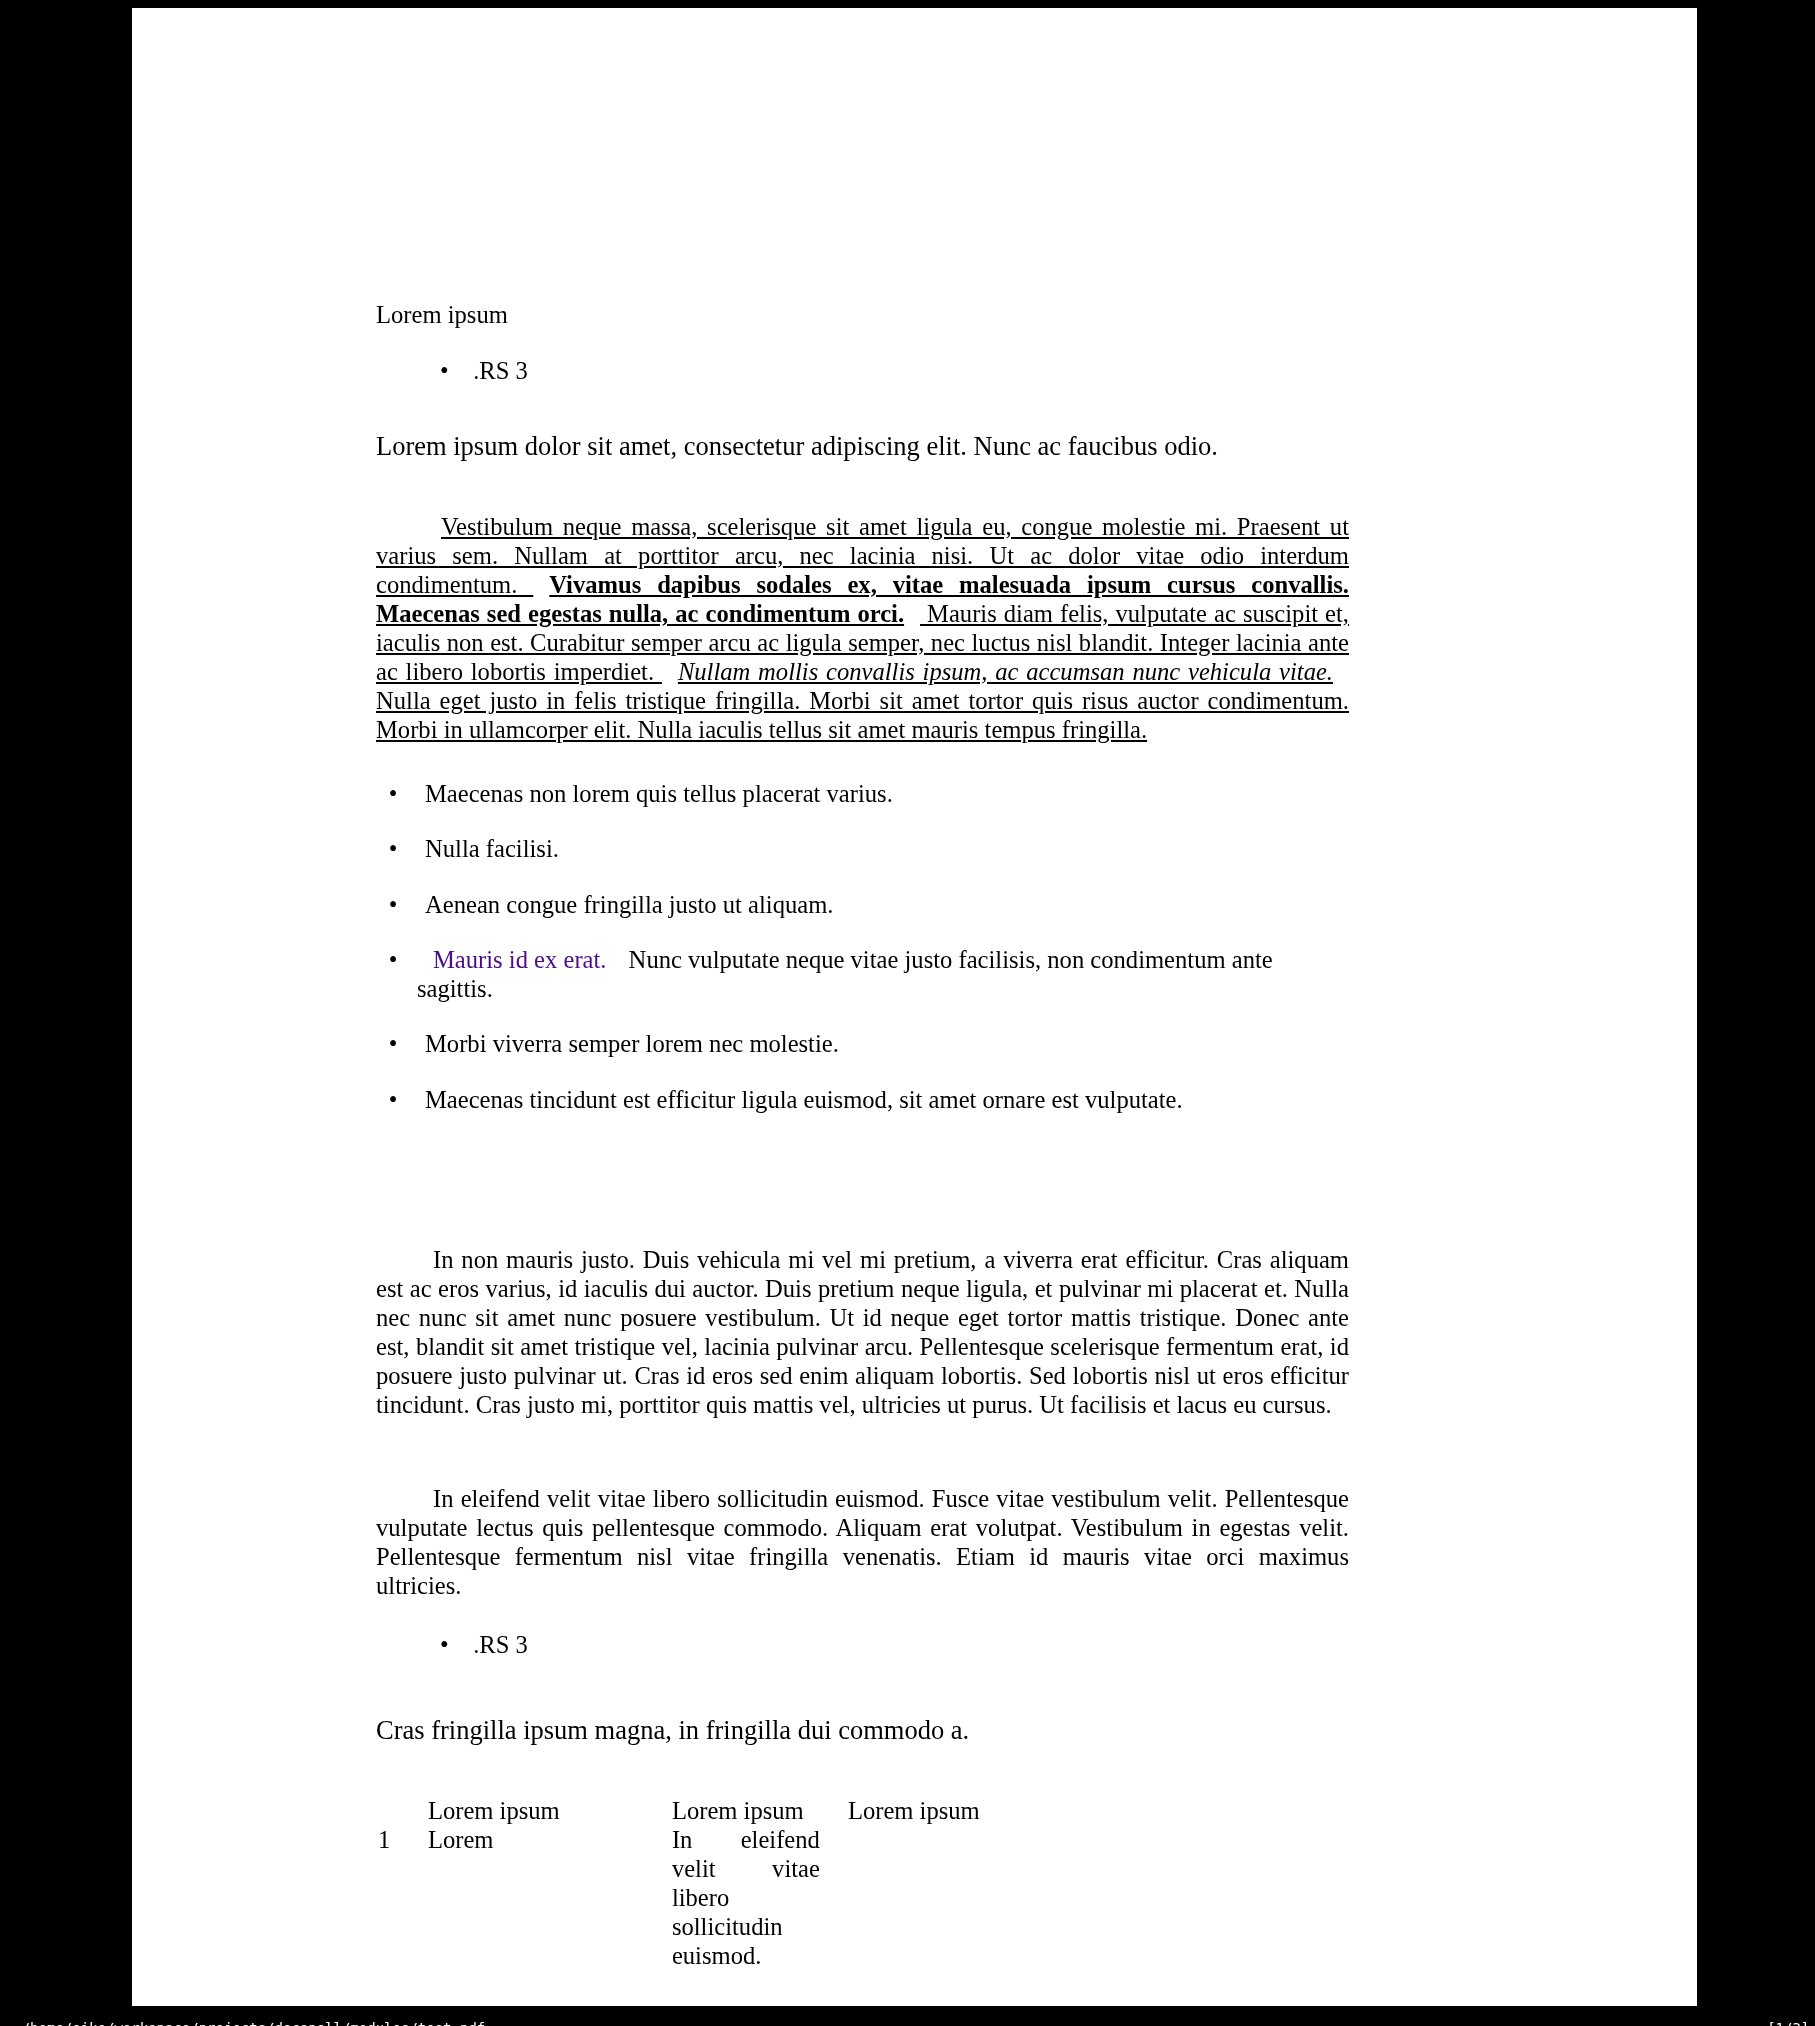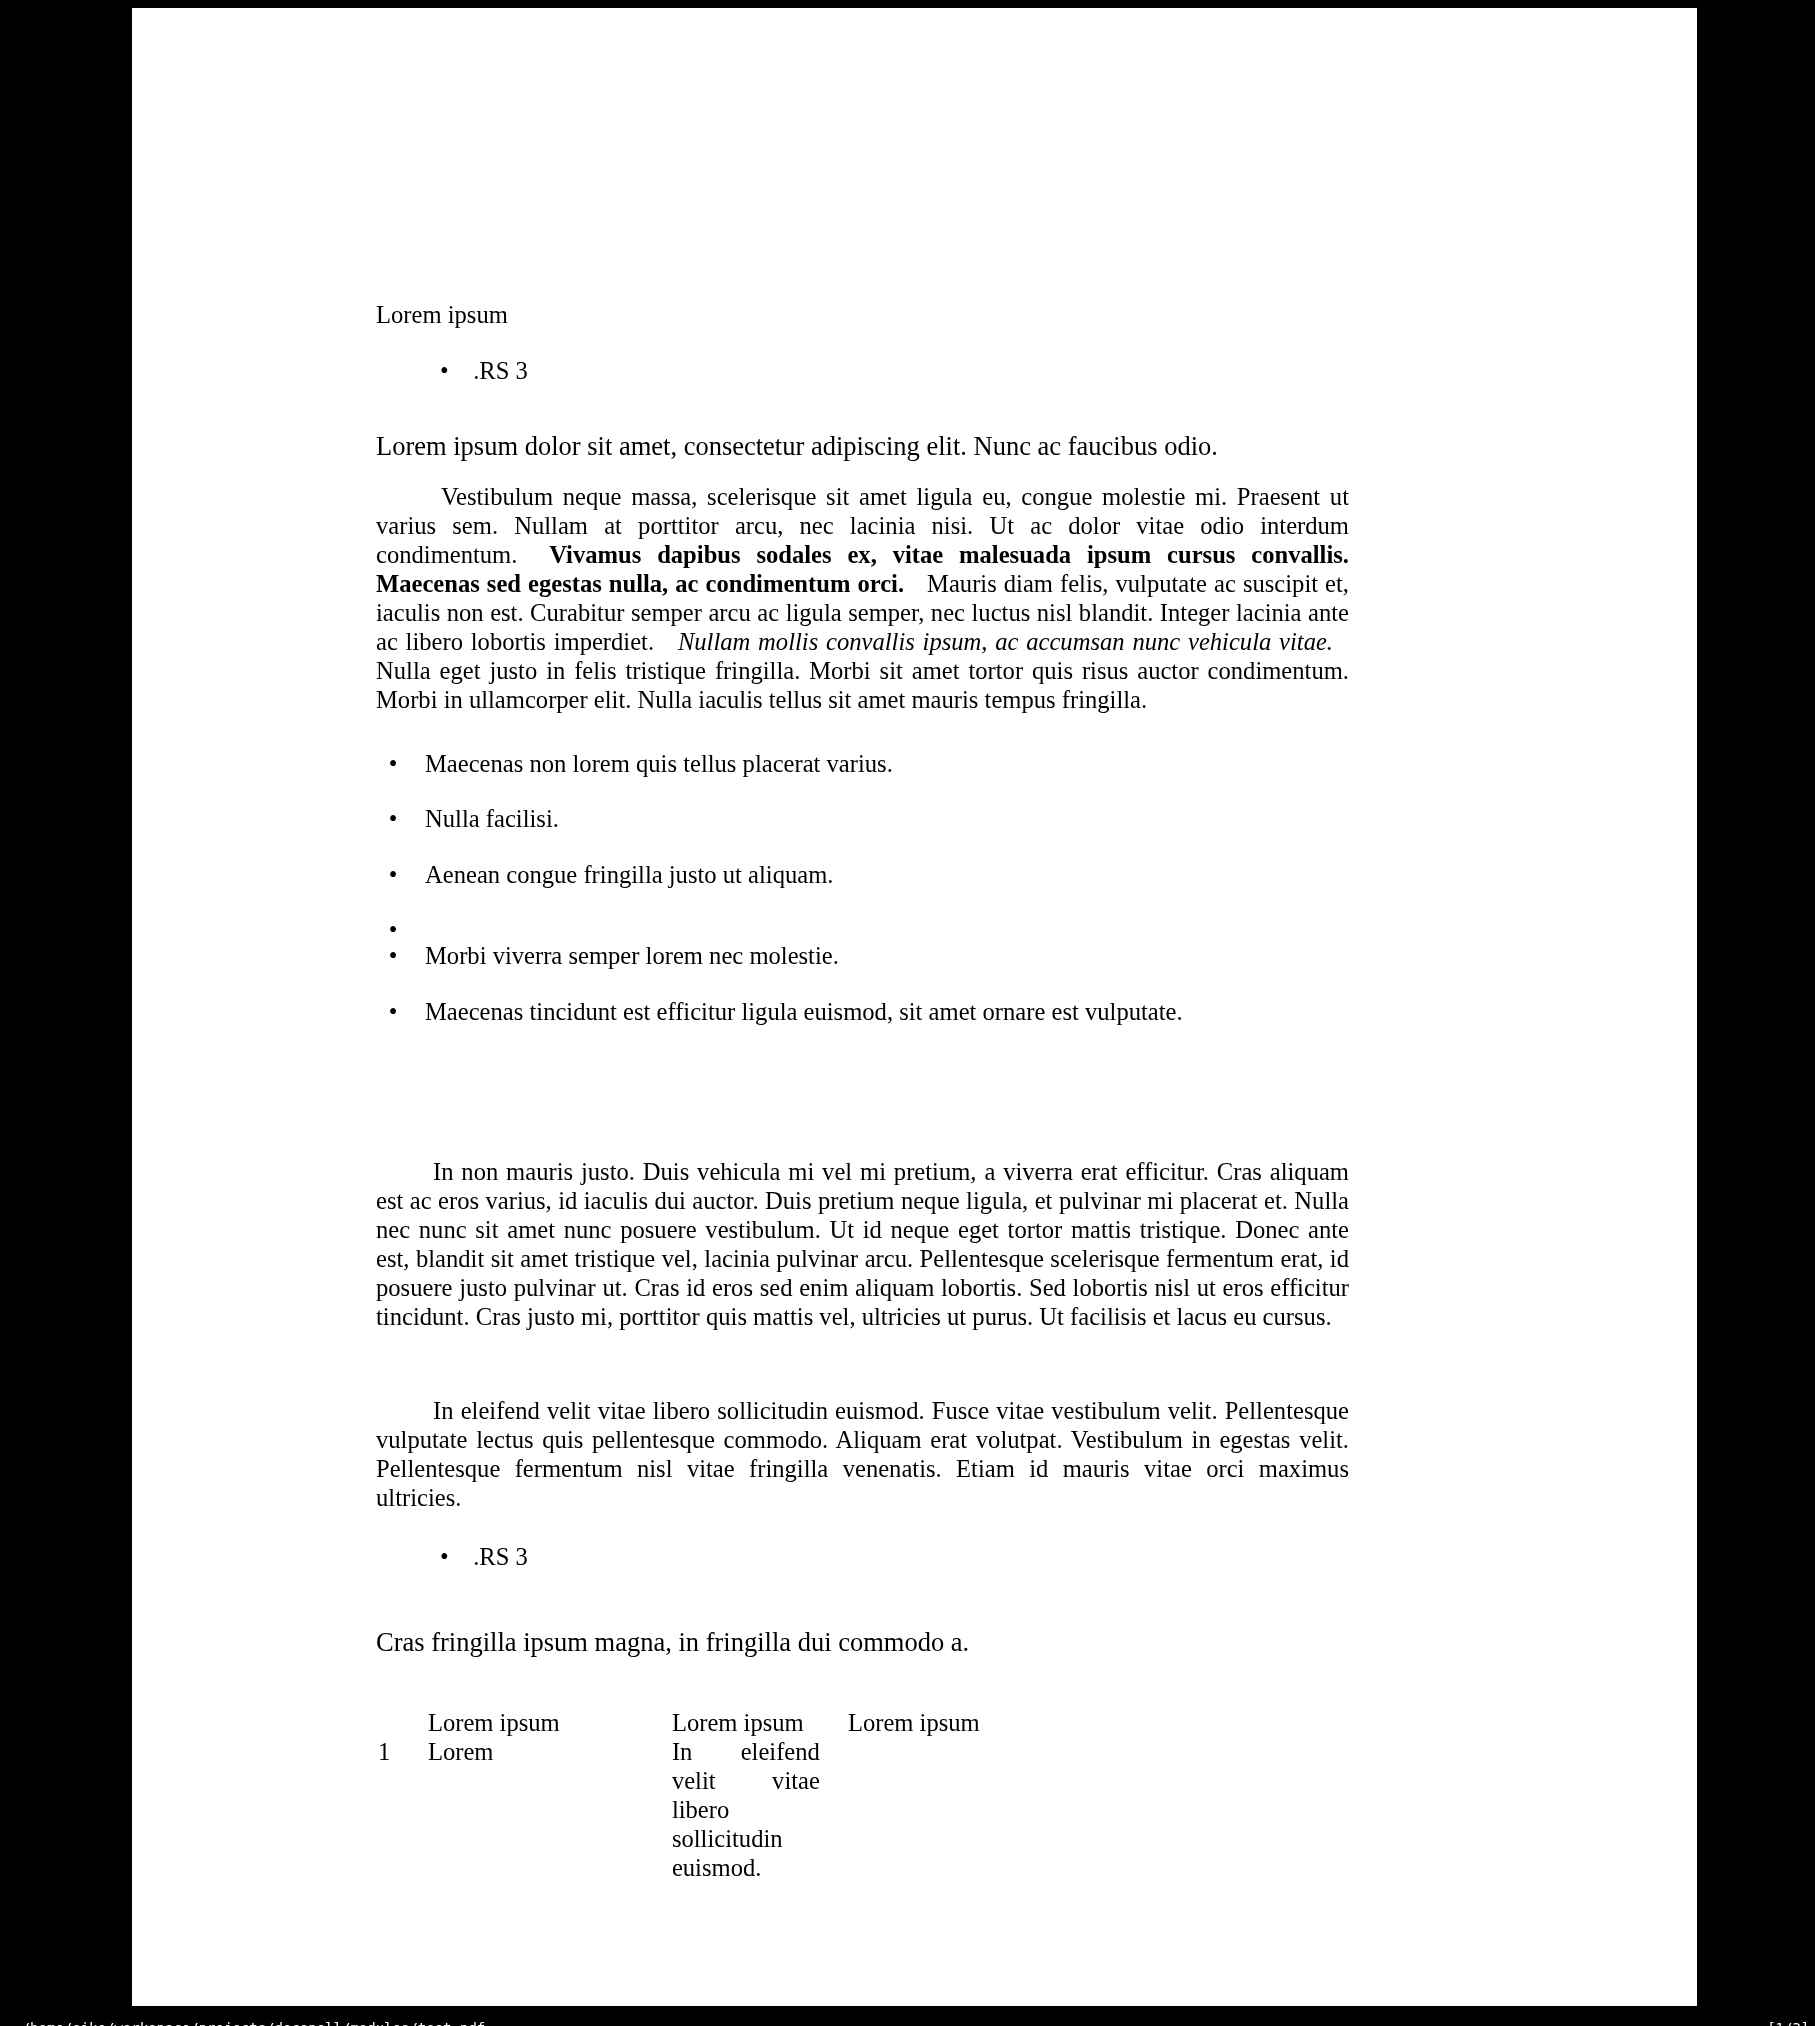--- a/index.html
+++ b/index.html
@@ -25,21 +25,21 @@
   .para { text-align: justify; }
   .indent { text-indent: 57px; }
   .bold-run { font-weight: bold; }
   .italic-run { font-style: italic; }
   .rs-line { margin-left: 56px; margin-top: 11.4px; }
   .rs-line .bullet-char { margin-right: 8.5px; }
   .doc-h {
     font-weight: normal; font-size: 26.5px; line-height: 34px;
   }
   .h1-block { margin-top: 28px; }
-  .para1-block { margin-top: 3px; }
+  .para1-block { margin-top: 33px; text-decoration: underline; }
   .maecenas-block { margin-top: 17px; }
   .doc-list { margin-top: 10.4px; list-style: none; }
   .doc-list .li { position: relative; padding-left: 41px; margin-bottom: 10.4px; }
   .doc-list .li-bullet { position: absolute; left: 4.7px; top: 0; }
   .image-block { margin-top: 4.7px; }
   .para2-block { margin-top: 97px; }
   .para3-block { margin-top: 49px; }
   .rs-line2 { margin-top: 14px; }
   .h2-block { margin-top: 38px; }
   a.pdf-link { color: var(--link); text-decoration: none; cursor: pointer; }
@@ -72,21 +72,21 @@
 
     <h2 class="doc-h h1-block">Lorem ipsum dolor sit amet, consectetur adipiscing elit. Nunc ac faucibus odio.</h2>
 
     <p class="para indent para1-block"><span>Vestibulum neque massa, scelerisque sit amet ligula eu, congue molestie mi. Praesent ut varius sem. Nullam at porttitor arcu, nec lacinia nisi. Ut ac dolor vitae odio interdum condimentum. </span><span class="bold-run">Vivamus dapibus sodales ex, vitae malesuada ipsum cursus convallis. Maecenas sed egestas nulla, ac condimentum orci.</span><span> Mauris diam felis, vulputate ac suscipit et, iaculis non est. Curabitur semper arcu ac ligula semper, nec luctus nisl blandit. Integer lacinia ante ac libero lobortis imperdiet. </span><span class="italic-run">Nullam mollis convallis ipsum, ac accumsan nunc vehicula vitae.</span><span> Nulla eget justo in felis tristique fringilla. Morbi sit amet tortor quis risus auctor condimentum. Morbi in ullamcorper elit. Nulla iaculis tellus sit amet mauris tempus fringilla.</span></p>
 
 
     <div class="doc-list">
       <div class="li"><span class="li-bullet">•</span><span>Maecenas non lorem quis tellus placerat varius.</span></div>
       <div class="li"><span class="li-bullet">•</span><span>Nulla facilisi.</span></div>
       <div class="li"><span class="li-bullet">•</span><span>Aenean congue fringilla justo ut aliquam.</span></div>
-      <div class="li"><span class="li-bullet">•</span></div>
+      <div class="li"><span class="li-bullet">•</span><span><a class="pdf-link">Mauris id ex erat.</a><span> Nunc vulputate neque vitae justo facilisis, non condimentum ante sagittis.</span></span></div>
       <div class="li"><span class="li-bullet">•</span><span>Morbi viverra semper lorem nec molestie.</span></div>
       <div class="li"><span class="li-bullet">•</span><span>Maecenas tincidunt est efficitur ligula euismod, sit amet ornare est vulputate.</span></div>
     </div>
 
 
     <p class="para indent para2-block">In non mauris justo. Duis vehicula mi vel mi pretium, a viverra erat efficitur. Cras aliquam est ac eros varius, id iaculis dui auctor. Duis pretium neque ligula, et pulvinar mi placerat et. Nulla nec nunc sit amet nunc posuere vestibulum. Ut id neque eget tortor mattis tristique. Donec ante est, blandit sit amet tristique vel, lacinia pulvinar arcu. Pellentesque scelerisque fermentum erat, id posuere justo pulvinar ut. Cras id eros sed enim aliquam lobortis. Sed lobortis nisl ut eros efficitur tincidunt. Cras justo mi, porttitor quis mattis vel, ultricies ut purus. Ut facilisis et lacus eu cursus.</p>
 
     <p class="para indent para3-block">In eleifend velit vitae libero sollicitudin euismod. Fusce vitae vestibulum velit. Pellentesque vulputate lectus quis pellentesque commodo. Aliquam erat volutpat. Vestibulum in egestas velit. Pellentesque fermentum nisl vitae fringilla venenatis. Etiam id mauris vitae orci maximus ultricies.</p>
 
     <div class="rs-line rs-line2"><span class="bullet-char">•</span><span>.RS 3</span></div>

